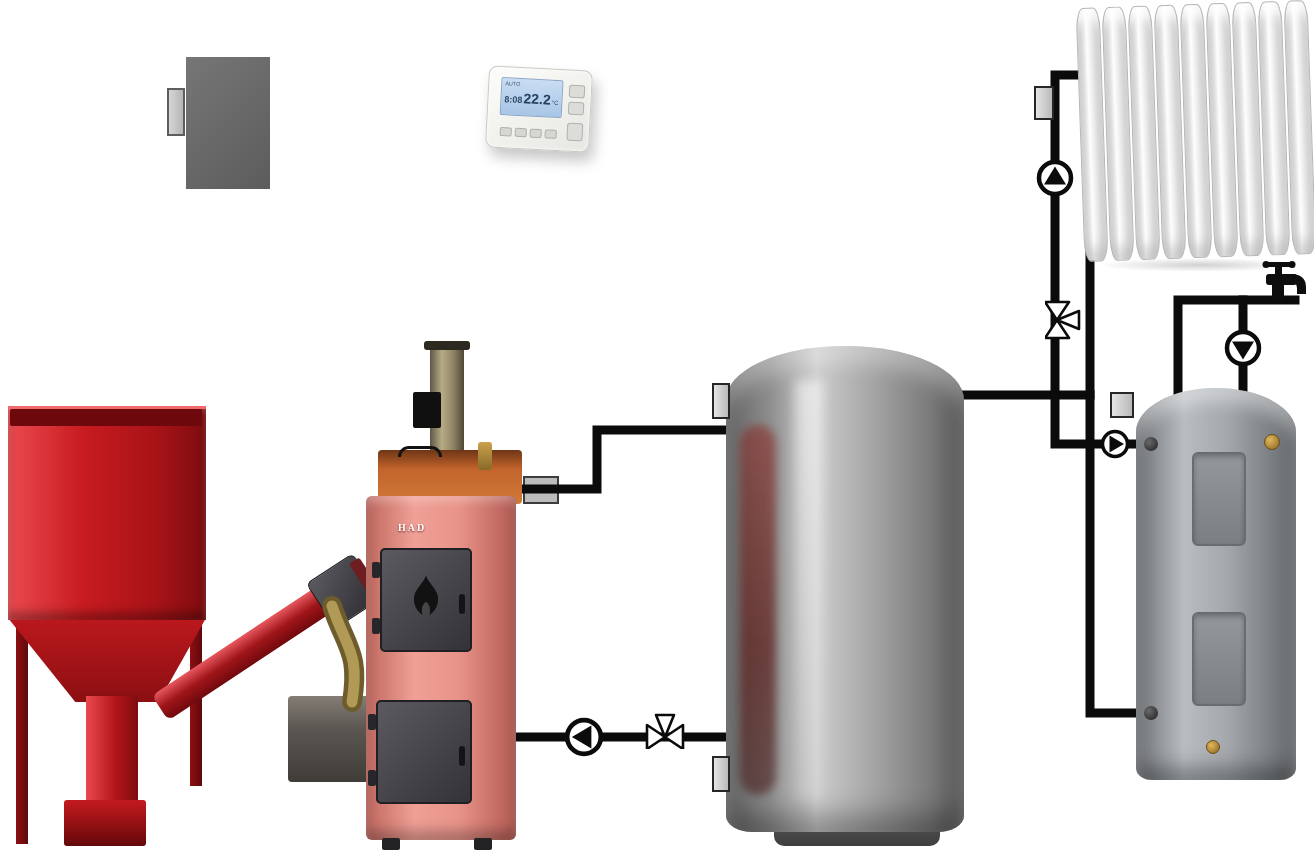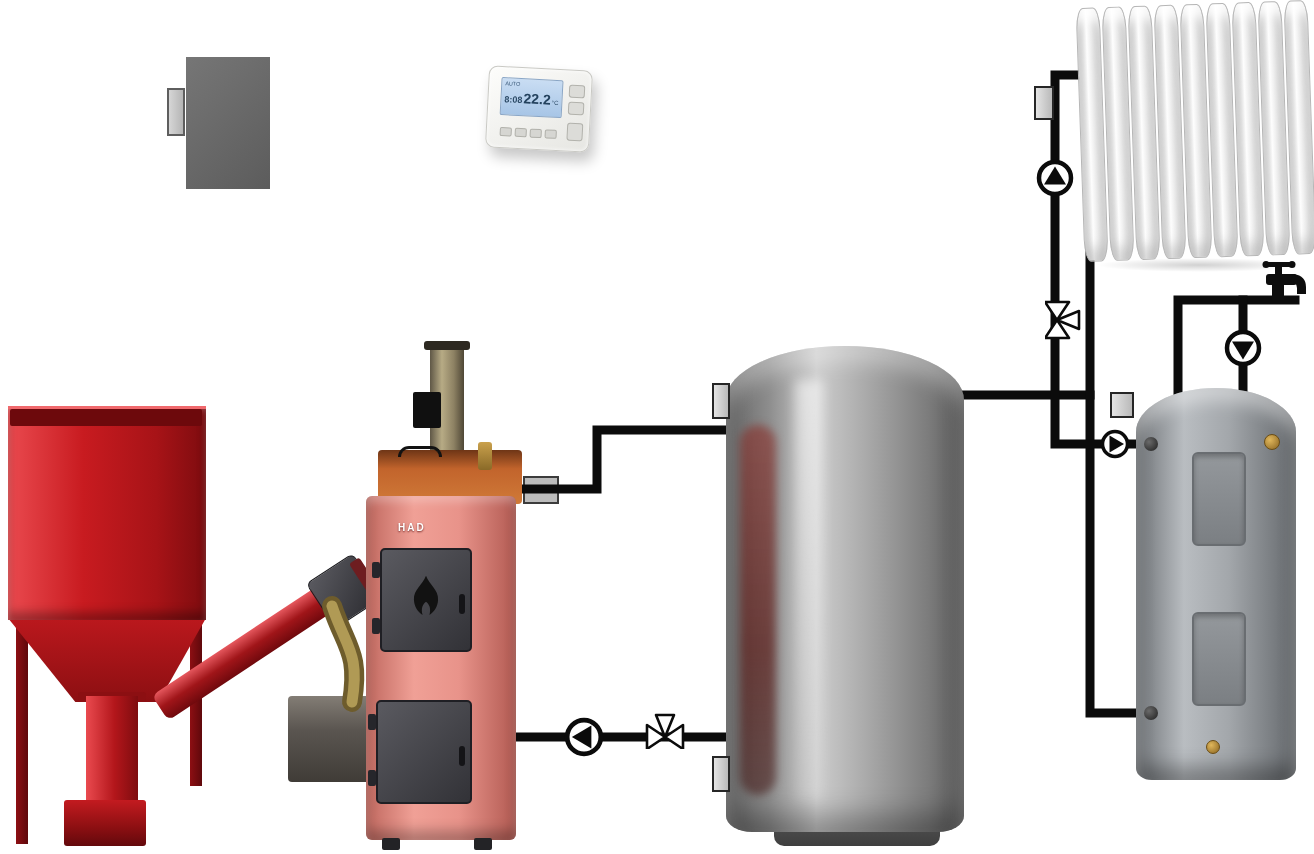--- a/index.html
+++ b/index.html
@@ -1,21 +1,21 @@
 <!DOCTYPE html>
 <html><head>
 <meta charset="utf-8">
 <style>
   html,body{margin:0;padding:0;background:#fff;}
   .stage{position:relative;width:1314px;height:854px;background:#ffffff;overflow:hidden;
          font-family:"Liberation Sans",sans-serif;}
   .layer{position:absolute;left:0;top:0;pointer-events:none;}
   #pipes{z-index:1;}
   #overlay{z-index:4;}
-  .group{position:absolute;inset:0;z-index:2;pointer-events:none;}
+  .group{position:absolute;inset:0;z-index:2;pointer-events:none;font-family:Liberation Serif, serif;}
 
   
   .pump{position:absolute;z-index:6;}
   .valve{position:absolute;z-index:6;}
   .sensor{position:absolute;z-index:6;background:linear-gradient(90deg,#e4e4e4,#b9b9b9);
           border:2px solid #262626;box-sizing:border-box;}
 
   
   .panel{position:absolute;left:186px;top:57px;width:84px;height:132px;
          background:linear-gradient(135deg,#767676,#5c5c5c);}

